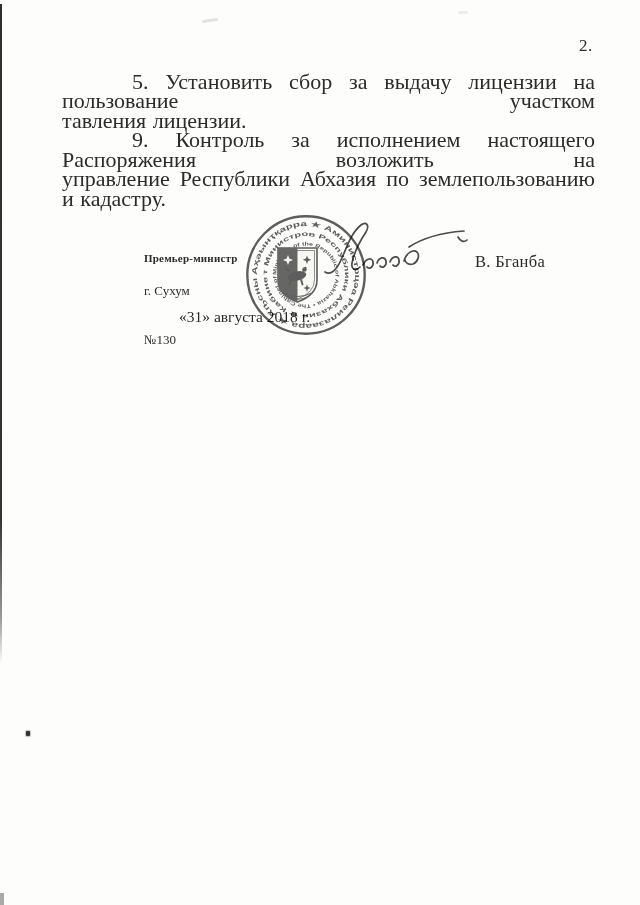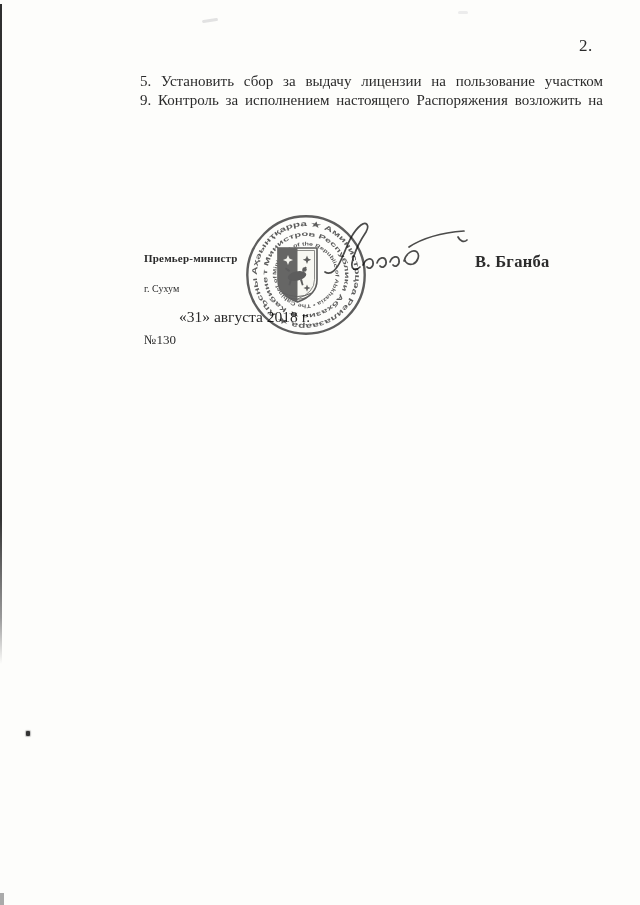--- a/index.html
+++ b/index.html
@@ -25,37 +25,37 @@
     background:#333;border-radius:1px;box-shadow:0 0 1px 1px rgba(80,80,80,.35);
   }
   .smudge-1{position:absolute;left:202px;top:19px;width:16px;height:3px;background:#e2e2e2;transform:rotate(-8deg);border-radius:2px;}
   .smudge-2{position:absolute;left:458px;top:11px;width:10px;height:3px;background:#ececec;border-radius:2px;}
 
   .page-number{
     position:absolute;left:579px;top:36px;
     font-size:17px;letter-spacing:.5px;
   }
   .body-text{
-    position:absolute;left:70px;top:72px;width:533px;
-    font-size:15px;line-height:19.45px;
+    position:absolute;left:62px;top:72px;width:533px;
+    font-size:22px;line-height:19.45px;
     word-spacing:1px;
   }
   .line{text-align:justify;text-align-last:justify;white-space:normal;}
   .line.indent{text-indent:70px;}
   .line.endpara{text-align-last:left;}
 
   .sig-title{
     position:absolute;left:144px;top:252px;
     font-size:11px;font-weight:bold;letter-spacing:.2px;z-index:1;
   }
   .sig-name{
     position:absolute;left:475px;top:252px;
-    font-size:16.5px;font-weight:bold;letter-spacing:.3px;z-index:1;
+    font-size:16.5px;font-weight:normal;letter-spacing:.3px;z-index:1;
   }
-  .sig-place{position:absolute;left:144px;top:283px;font-size:10px;z-index:1;}
+  .sig-place{position:absolute;left:144px;top:283px;font-size:13px;z-index:1;}
   .sig-date{position:absolute;left:144px;top:308px;font-size:15.5px;z-index:1;margin-left:35px;}
   .sig-number{position:absolute;left:144px;top:332px;font-size:13px;z-index:1;}
 
   .stamp{
     position:absolute;left:245px;top:214px;width:122px;height:122px;
     z-index:2;mix-blend-mode:multiply;opacity:.88;filter:blur(.25px);
   }
   .stamp text{
     font-family:"Liberation Sans", sans-serif;
     font-weight:bold;
@@ -74,21 +74,23 @@
   <div class="scan-edge"></div>
   <div class="corner-mark"></div>
   <div class="ink-dot"></div>
   <div class="smudge-1"></div>
   <div class="smudge-2"></div>
 
   <div class="page-number">2.</div>
 
   <div class="body-text">
     <div class="line indent">5. Установить сбор за выдачу лицензии на пользование участком</div>
+    <div class="line endpara">тавления лицензии.</div>
     <div class="line indent">9. Контроль за исполнением настоящего Распоряжения возложить на</div>
+    <div class="line endpara">управление Республики Абхазия по землепользованию и кадастру.</div>
   </div>
 
   <div class="sig-title">Премьер-министр</div>
   <div class="sig-name">В. Бганба</div>
   <div class="sig-place">г. Сухум</div>
   <div class="sig-date">«31» августа 2018 г.</div>
   <div class="sig-number">№130</div>
 
   <svg class="stamp" viewBox="0 0 122 122" xmlns="http://www.w3.org/2000/svg">
     <defs>

